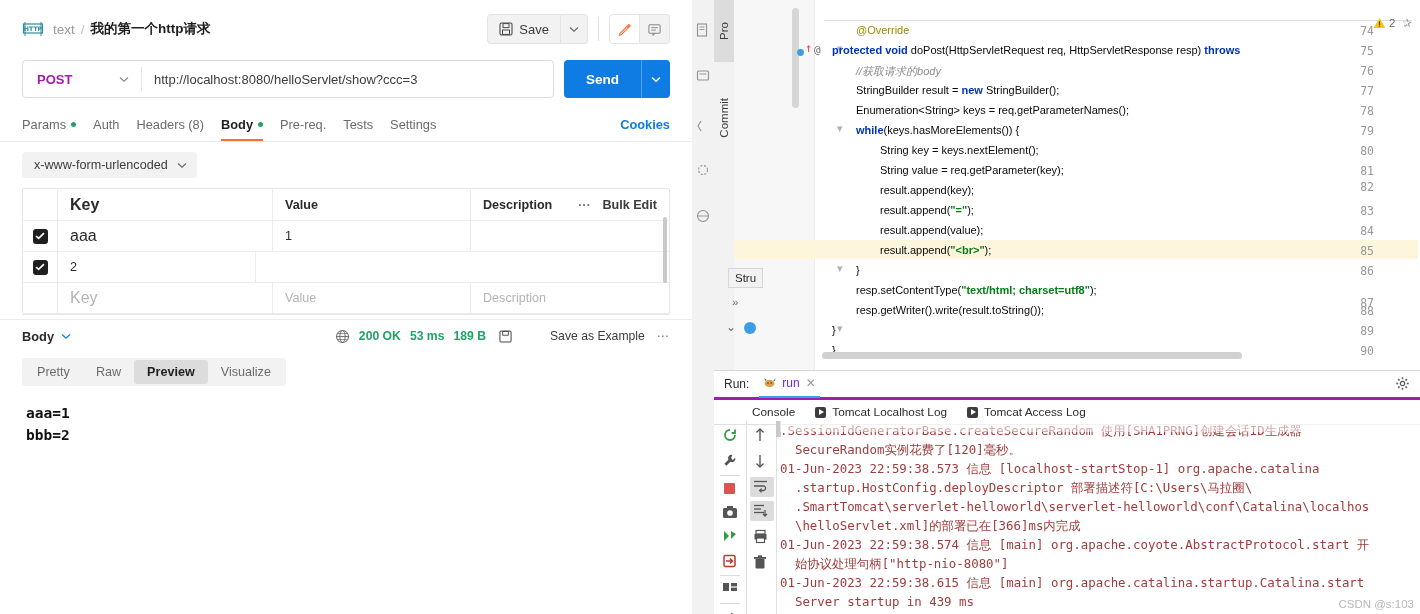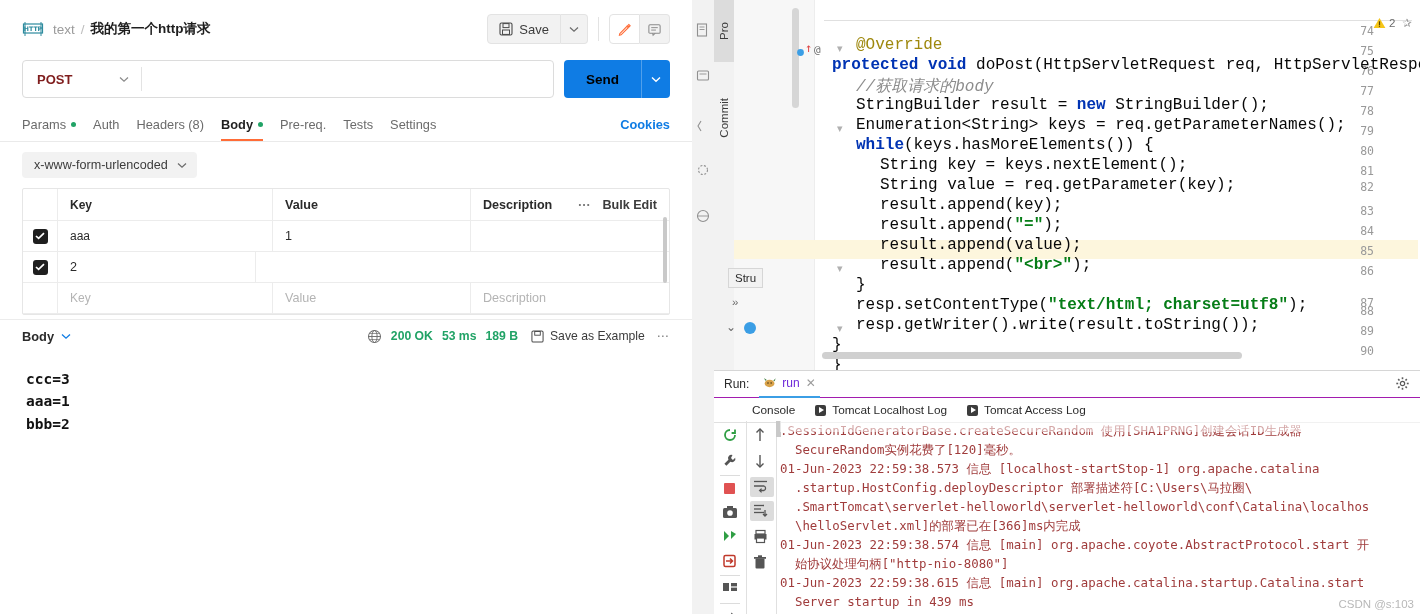--- a/index.html
+++ b/index.html
@@ -32,25 +32,25 @@
   .icon-pair{display:flex;}
   .icon-box{width:29px;height:28px;border:1px solid #e3e3e3;display:flex;align-items:center;
             justify-content:center;cursor:pointer;background:#fff;}
   .icon-box.first{border-radius:4px 0 0 4px;}
   .icon-box.second{border-radius:0 4px 4px 0;border-left:none;background:#f2f2f2;}
 
   
   .url-row{display:flex;align-items:stretch;padding:0 22px;margin-top:2px;}
   .url-box{flex:1;display:flex;align-items:center;height:36px;border:1px solid #dcdcdc;border-radius:4px;background:#fff;}
   .method{width:92px;display:flex;align-items:center;justify-content:space-between;
-          padding:0 12px 0 14px;color:#7f1d1d;font-weight:bold;font-size:13px;cursor:pointer;}
+          padding:0 12px 0 14px;color:#a21caf;font-weight:bold;font-size:13px;cursor:pointer;}
   .method-div{width:1px;align-self:stretch;margin:6px 0;background:#e3e3e3;}
   .url-val{flex:1;padding:0 12px;color:#3c3c3c;font-size:13px;}
   .send-wrap{display:flex;margin-left:10px;}
-  .send-btn{background:#0f7ce4;color:#000000;font-weight:bold;font-size:13.5px;height:38px;
+  .send-btn{background:#0f7ce4;color:#ffffff;font-weight:bold;font-size:13.5px;height:38px;
             padding:0 22px;border-radius:4px 0 0 4px;display:flex;align-items:center;cursor:pointer;}
   .send-caret{background:#0f7ce4;width:28px;height:38px;border-radius:0 4px 4px 0;
               display:flex;align-items:center;justify-content:center;cursor:pointer;
               border-left:1px solid rgba(255,255,255,.28);}
 
   
   .pm-tabs{display:flex;align-items:center;padding:0 22px;margin-top:13px;height:26px;}
   .pm-tab{position:relative;display:flex;align-items:center;color:#6b6b6b;font-size:12.8px;
           margin-right:17px;cursor:pointer;height:26px;}
   .pm-tab.active{color:#1f1f1f;font-weight:bold;}
@@ -66,38 +66,38 @@
   .chip svg{margin-left:9px;}
 
   
   .kv{margin:10px 22px 0 22px;border:1px solid #e6e6e6;border-radius:2px;position:relative;}
   .kv-row{display:flex;align-items:center;height:30px;border-bottom:1px solid #ececec;}
   .kv-row:last-child{border-bottom:none;}
   .kv-head{height:31px;font-weight:bold;color:#2b2b2b;font-size:12.6px;}
   .c-chk{width:34px;display:flex;align-items:center;justify-content:center;flex:none;
          border-right:1px solid #ececec;align-self:stretch;}
   .c-key{width:202px;flex:none;padding-left:12px;border-right:1px solid #ececec;align-self:stretch;
-         display:flex;align-items:center;font-size:12px;text-align:right;}
+         display:flex;align-items:center;font-size:16px;text-align:right;}
   .c-val{width:185px;flex:none;padding-left:12px;border-right:1px solid #ececec;align-self:stretch;
          display:flex;align-items:center;font-size:12.6px;}
   .c-desc{flex:1;padding-left:12px;display:flex;align-items:center;font-size:12.6px;}
   .ph{color:#b4b4b4;}
   .bulk{margin-left:auto;display:flex;align-items:center;padding-right:12px;color:#3c3c3c;font-size:12.6px;}
   .dots3{color:#7a7a7a;letter-spacing:1px;margin-right:11px;cursor:pointer;}
   .cb{width:15px;height:15px;background:#1f1f1f;border-radius:3px;display:flex;align-items:center;justify-content:center;cursor:pointer;}
   .kv-scroll{position:absolute;right:2px;top:28px;width:4px;height:66px;background:#c9c9c9;border-radius:2px;}
 
   
   .resp-meta{display:flex;align-items:center;padding:0 22px;height:32px;margin-top:4px;border-top:1px solid #ececec;}
   .resp-body-lbl{display:flex;align-items:center;font-weight:bold;font-size:12.8px;color:#2b2b2b;cursor:pointer;}
   .resp-body-lbl svg{margin-left:7px;}
   .meta-right{margin-left:auto;display:flex;align-items:center;font-size:12.2px;}
   .meta-right .ok{color:#21a366;font-weight:bold;margin-right:9px;}
   .meta-right .num{color:#21a366;font-weight:bold;margin-right:9px;}
-  .sae{display:flex;align-items:center;color:#3c3c3c;margin-left:4px;cursor:pointer;}
+  .sae{display:flex;align-items:center;color:#3c3c3c;margin-left:4px;cursor:pointer;gap:32px;}
   .sae svg{margin-right:6px;}
 
   
   .prev-tabs{display:inline-flex;background:#f2f2f2;border-radius:4px;margin:6px 22px 0 22px;padding:2px;}
   .prev-tab{padding:5px 13px;font-size:12.6px;color:#6b6b6b;border-radius:3px;cursor:pointer;}
   .prev-tab.active{background:#dcdcdc;color:#1f1f1f;font-weight:bold;}
   .prev-out{padding:16px 22px 0 26px;font-family:"DejaVu Sans Mono", monospace;
             font-size:14.5px;color:#111;line-height:1.55;font-weight:bold;}
 
   
@@ -107,22 +107,22 @@
   .vstrip{position:absolute;left:0;top:0;width:22px;height:614px;background:#f2f2f2;border-right:1px solid #d6d6d6;}
   .vstrip-ic{position:absolute;left:3px;width:16px;height:16px;opacity:.62;}
   .vtab{position:absolute;left:22px;width:20px;background:#f2f2f2;border-right:1px solid #d6d6d6;
         display:flex;align-items:center;justify-content:center;cursor:pointer;}
   .vtab span{writing-mode:vertical-rl;transform:rotate(180deg);font-size:11.5px;color:#3c3c3c;white-space:nowrap;}
   .vtab.sel{background:#dcdcdc;}
 
   
   .gutter{position:absolute;left:42px;top:0;width:80px;height:370px;background:#f7f7f7;border-right:0;}
   .lnum{position:absolute;right:46px;font-family:"DejaVu Sans Mono", monospace;font-size:11.5px;color:#999;}
-  .code-area{position:absolute;left:122px;top:12px;right:0;height:370px;overflow:hidden;
-             font-family:Liberation Mono, monospace;font-size:16px;white-space:pre;}
+  .code-area{position:absolute;left:122px;top:0;right:0;height:370px;overflow:hidden;
+             font-family:Liberation Sans, sans-serif;font-size:11px;white-space:pre;}
   .codeline{position:absolute;left:0;color:#080808;}
   .hl-row{position:absolute;left:42px;right:2px;height:19px;background:#fdf6dd;}
   .kw{color:#0033b3;font-weight:bold;}
   .ann{color:#9e880d;}
   .cmt{color:#8c8c8c;font-style:italic;}
   .str{color:#067d17;font-weight:bold;}
   .warn-ind{position:absolute;right:8px;top:16px;display:flex;align-items:center;font-size:11.5px;color:#6b6b6b;}
   .sep-line{position:absolute;left:132px;right:8px;top:20px;height:1px;background:#e0e0e0;}
   .code-vrule{position:absolute;left:122px;top:0;width:1px;height:370px;background:#ededed;}
   .hscroll{position:absolute;left:130px;top:352px;width:420px;height:7px;background:#d0d0d0;border-radius:4px;}
@@ -130,21 +130,21 @@
 
   
   .stru-pop{position:absolute;left:36px;top:268px;background:#f2f2f2;border:1px solid #d6d6d6;
             padding:3px 6px;font-size:11.5px;color:#2b2b2b;}
   .chev-pop{position:absolute;left:40px;top:296px;font-size:11.5px;color:#6b6b6b;}
   .chev-pop2{position:absolute;left:34px;top:320px;font-size:12px;color:#6b6b6b;}
   .blue-dot{position:absolute;left:52px;top:322px;width:12px;height:12px;border-radius:50%;background:#3b9ee5;}
 
   
   .runpanel{position:absolute;left:22px;top:370px;right:0;bottom:0;background:#fff;border-top:1px solid #d6d6d6;}
-  .run-head{display:flex;align-items:center;height:26px;padding-left:10px;border-bottom:1px solid #a21caf;position:relative;}
+  .run-head{display:flex;align-items:center;height:26px;padding-left:10px;border-bottom:3px solid #a21caf;position:relative;}
   .run-lbl{font-size:12px;color:#2b2b2b;margin-right:10px;}
   .run-tab{display:flex;align-items:center;height:26px;border-bottom:2px solid #3b9ee5;padding:0 4px;cursor:pointer;}
   .run-tab span.t{font-size:12px;color:#6d28d9;margin:0 6px 0 4px;}
   .run-x{color:#9b9b9b;font-size:12px;cursor:pointer;}
   .gear{position:absolute;right:10px;top:5px;cursor:pointer;}
 
   .con-tabs{display:flex;align-items:center;height:24px;padding-left:38px;border-bottom:1px solid #e0e0e0;background:#fff;}
   .con-tab{display:flex;align-items:center;font-size:11.8px;color:#2b2b2b;margin-right:20px;cursor:pointer;}
   .play-sq{width:11px;height:11px;background:#3c3c3c;border-radius:2px;margin-right:6px;
            display:flex;align-items:center;justify-content:center;}
@@ -224,20 +224,21 @@
     
     <div class="url-row">
       <div class="url-box">
         <div class="method">
           <span>POST</span>
           <svg width="10" height="7" viewBox="0 0 10 7">
               <path d="M1 1.5 L5 5.2 L9 1.5" fill="none" stroke="#8a8a8a" stroke-width="1.2"></path>
             </svg>
         </div>
         <div class="method-div"></div>
+        <div class="url-val">http://localhost:8080/helloServlet/show?ccc=3</div>
       </div>
       <div class="send-wrap">
         <div class="send-btn">Send</div>
         <div class="send-caret">
           <svg width="10" height="7" viewBox="0 0 10 7">
               <path d="M1 1.5 L5 5.2 L9 1.5" fill="none" stroke="#ffffff" stroke-width="1.4"></path>
             </svg>
         </div>
       </div>
     </div>
@@ -352,23 +353,28 @@
             <rect x="1" y="1" width="12" height="12" rx="1.5" fill="none" stroke="#4a4a4a" stroke-width="1.1"></rect>
             <rect x="4" y="1.6" width="6" height="4" fill="none" stroke="#4a4a4a" stroke-width="1"></rect>
           </svg>
           <span>Save as Example</span>
         </span>
         <span class="dots3" style="margin-left:12px;margin-right:0">⋯</span>
       </div>
     </div>
 
     
+    <div class="prev-tabs">
+      <div class="prev-tab">Pretty</div>
+      <div class="prev-tab">Raw</div>
+      <div class="prev-tab active">Preview</div>
+      <div class="prev-tab">Visualize</div>
+    </div>
 
     <div class="prev-out">
-      <div>ccc=3</div>
       <div>aaa=1</div>
       <div>bbb=2</div>
     </div>
   </div>
 
   <div class="ide">
 
     <div class="vstrip">
       <span class="vstrip-ic" style="top:22px">
         <svg width="16" height="16" viewBox="0 0 16 16">

